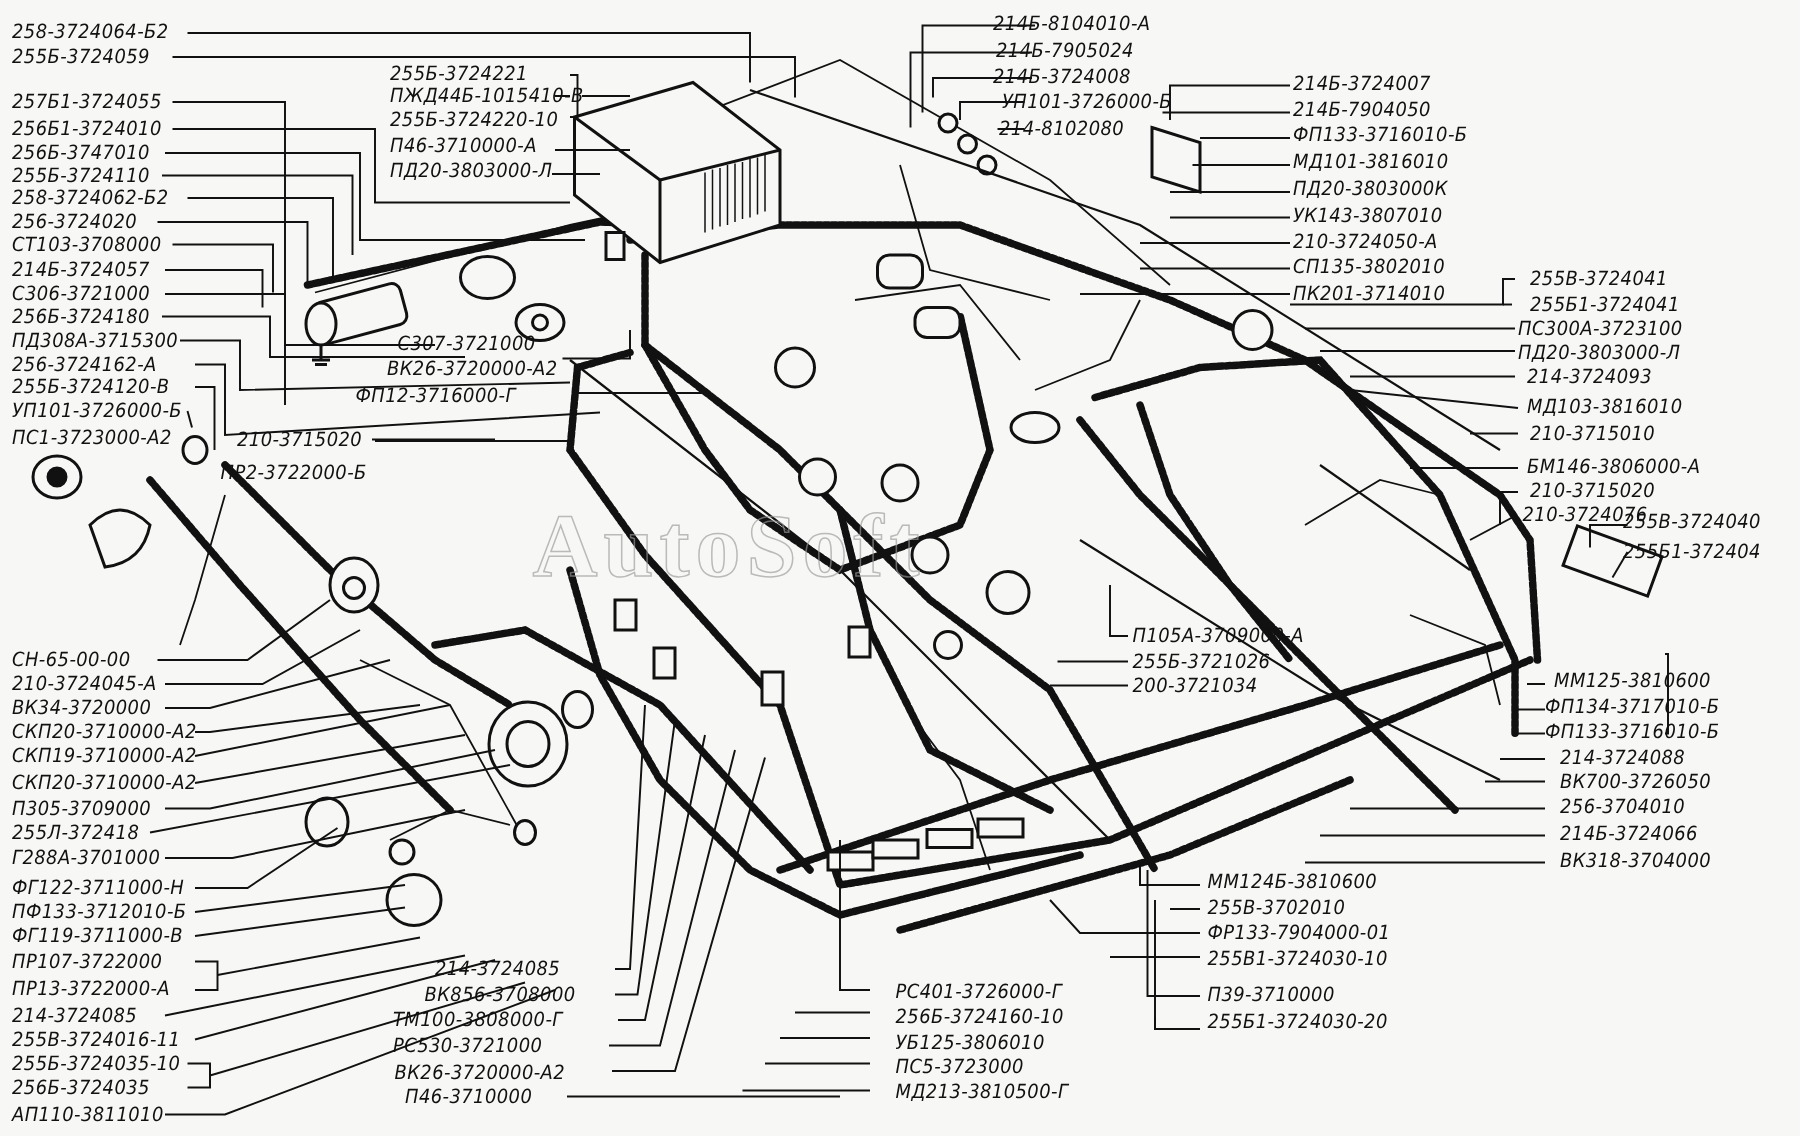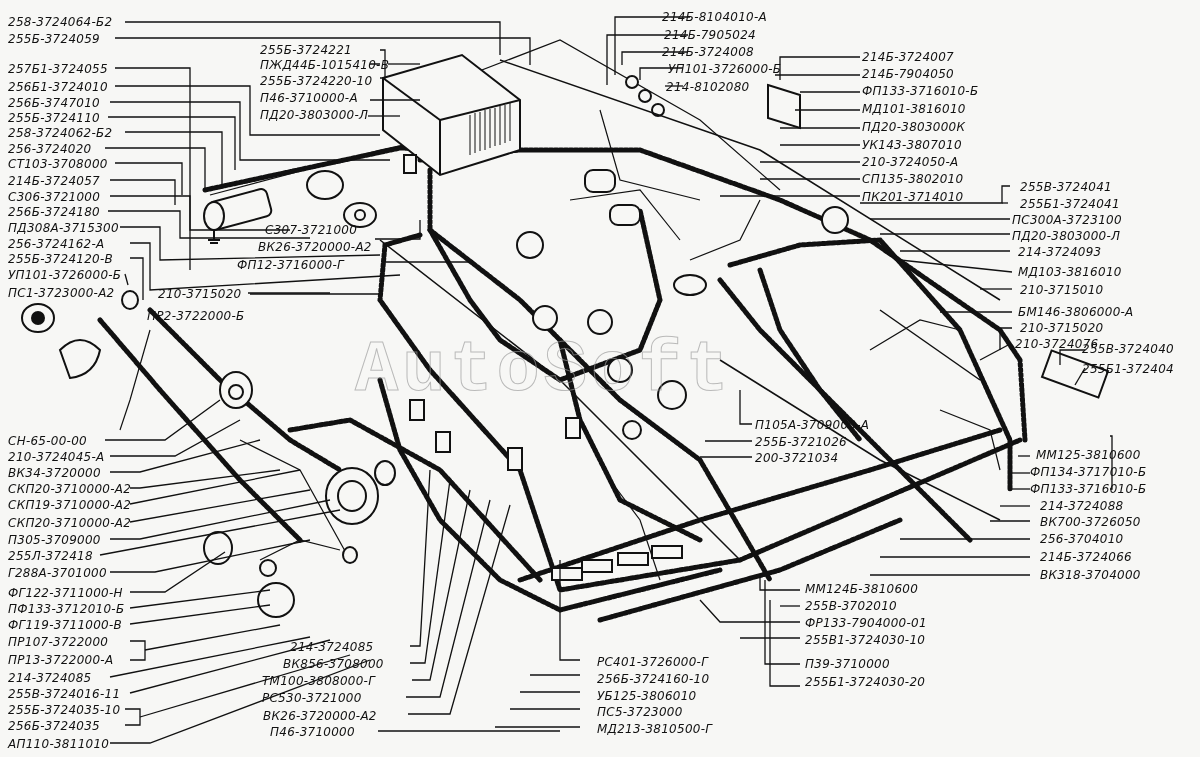--- a/index.html
+++ b/index.html
@@ -3,22 +3,22 @@
 <meta charset="utf-8">
 <style>
   html, body { margin:0; padding:0; background:#f7f7f5; }
   body { width:1200px; height:757px; position:relative; overflow:hidden;
          font-family:"DejaVu Sans", sans-serif; }
   #stage { position:absolute; left:0; top:0; width:1200px; height:757px; }
   svg { position:absolute; left:0; top:0; }
   .lbl { position:absolute; white-space:nowrap; font-family:"DejaVu Sans", sans-serif;
          font-size:13px; font-style:italic; color:#111; letter-spacing:0.3px; line-height:14px;
          transform:scaleX(0.92); transform-origin:left center; }
-  .wm { position:absolute; left:355px; top:330px; font-family:Liberation Mono, monospace;
-        font-size:72px; font-weight:bold; color:transparent; -webkit-text-stroke:1px #9a9a9a;
+  .wm { position:absolute; left:355px; top:330px; font-family:Liberation Serif, serif;
+        font-size:60px; font-weight:bold; color:transparent; -webkit-text-stroke:1px #9a9a9a;
         letter-spacing:4px; opacity:0.65; }
 </style>
 </head>
 <body>
 
 <div id="stage">
 
   <svg id="art" width="1200" height="757" viewBox="0 0 1200 757">
     <defs>
       <pattern id="harness" width="6" height="6" patternUnits="userSpaceOnUse">

